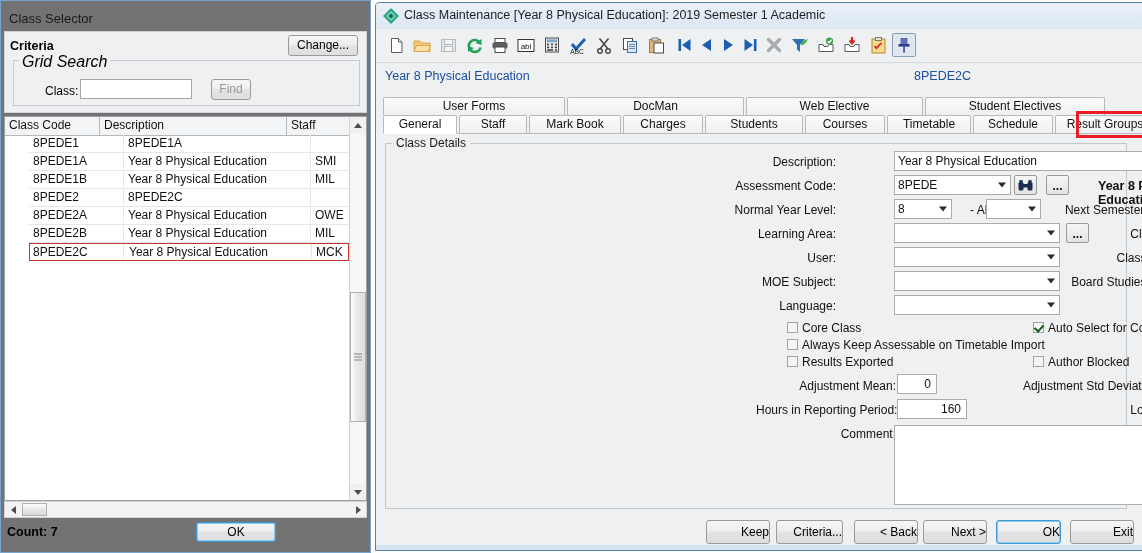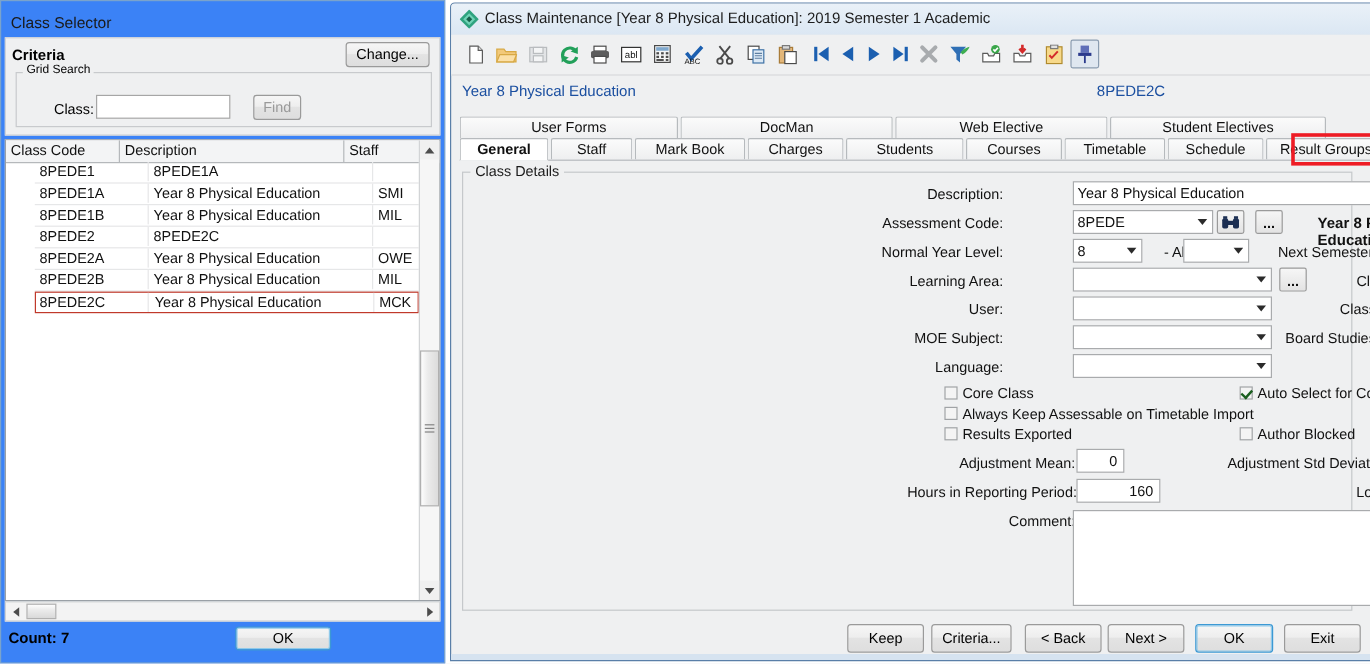--- a/index.html
+++ b/index.html
@@ -9,21 +9,21 @@
     font-size:12px;
     background:#ffffff;
     color:#000;
     -webkit-font-smoothing:antialiased;
   }
   .root{position:relative;width:1142px;height:553px;}
 
   
   .selector-win{
     position:absolute;left:0;top:0;width:371px;height:553px;
-    background:#3b82f6;
+    background:#737373;
     border:1px solid #7aa3cc;
     box-sizing:border-box;
   }
   .selector-title{
     position:absolute;left:8px;top:10px;font-size:13px;color:#1a1a1a;
   }
   .criteria-panel{
     position:absolute;left:3px;top:30px;width:363px;height:82px;
     background:#eff0f1;border:1px solid #cfd2d6;box-sizing:border-box;
   }
@@ -37,21 +37,21 @@
     text-align:center;box-sizing:border-box;cursor:default;
   }
   .btn.disabled{color:#9a9a9a;}
   .btn.focus{border:1px solid #3c99d4;box-shadow:0 0 0 1px #8fc9ea inset;}
   .change-btn{position:absolute;right:8px;top:3px;width:70px;height:21px;line-height:19px;}
   .gridsearch-group{
     position:absolute;left:8px;top:28px;width:347px;height:46px;
     border:1px solid #c8cacd;box-sizing:border-box;
   }
   .gridsearch-legend{
-    position:absolute;left:14px;top:21px;background:#eff0f1;padding:0 3px;font-size:10px;
+    position:absolute;left:14px;top:21px;background:#eff0f1;padding:0 3px;font-size:16px;font-style:italic;
   }
   .class-label{position:absolute;left:40px;top:52px;font-size:12px;}
   .class-input{
     position:absolute;left:75px;top:47px;width:112px;height:20px;
     background:#fff;border:1px solid #a6a6a6;box-sizing:border-box;
   }
   .find-btn{position:absolute;left:206px;top:47px;width:40px;height:21px;line-height:19px;}
 
   
   .grid{
@@ -149,21 +149,21 @@
   .tabs-row{position:absolute;left:7px;right:5px;height:18px;}
   .tabs-row.r1{top:94px;}
   .tabs-row.r2{top:112px;}
   .tab{
     position:absolute;top:0;height:18px;line-height:17px;text-align:center;
     background:linear-gradient(to bottom,#fbfbfb,#eeeff0);
     border:1px solid #b6babd;border-bottom:none;border-radius:2px 2px 0 0;
     font-size:12px;box-sizing:border-box;color:#111;
   }
   .tab.active{
-    background:#ffffff;font-weight:bold;border-bottom:1px solid #fff;height:19px;z-index:5;
+    background:#ffffff;font-weight:normal;border-bottom:1px solid #fff;height:19px;z-index:5;
   }
   .tab-underline{
     position:absolute;left:7px;right:5px;top:130px;height:1px;background:#b6babd;
   }
   .red-box{
     position:absolute;border:3px solid #ee1c25;box-sizing:border-box;pointer-events:none;
   }
 
   
   .groupbox{
@@ -204,21 +204,21 @@
   }
   .cb.on::after{
     content:"";position:absolute;left:2px;top:0px;width:4px;height:7px;
     border:solid #1b5e20;border-width:0 2px 2px 0;transform:rotate(42deg);
   }
   .memo{
     position:absolute;background:#fff;border:1px solid #a9abad;box-sizing:border-box;
   }
 
   .btnbar{position:absolute;left:0;right:0;top:512px;height:36px;}
-  .bbtn{position:absolute;top:5px;height:24px;line-height:22px;}
+  .bbtn{position:absolute;top:5px;height:24px;line-height:22px;text-align:right;}
   .bottom-strip{position:absolute;left:0;right:0;bottom:0;height:5px;background:#d6e3f0;}
 </style>
 </head>
 <body>
 
 <div class="root">
 
   <div class="selector-win">
 
     <div class="selector-title">Class Selector</div>

